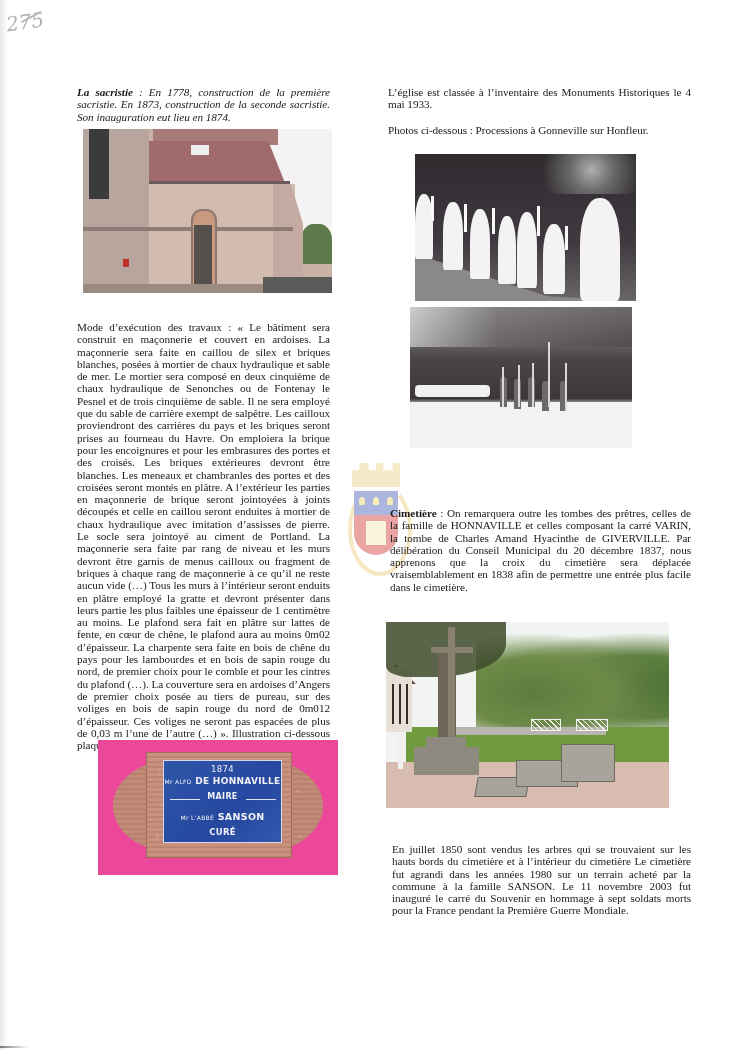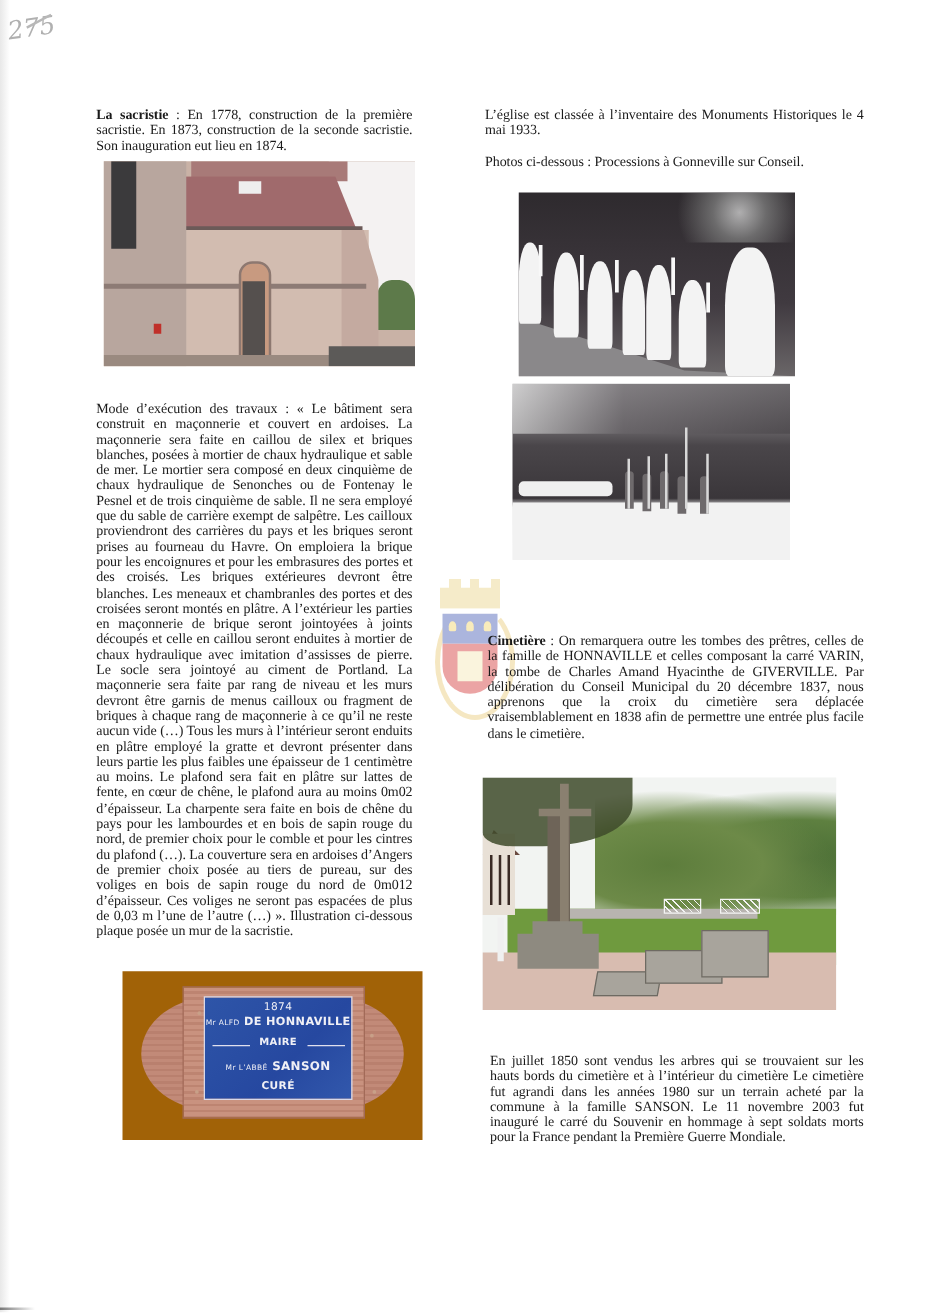--- a/index.html
+++ b/index.html
@@ -105,22 +105,22 @@
   .photo-cemetery .gate { position:absolute; height:10px; top:97px; border:1.5px solid #f4f4f4;
       background: repeating-linear-gradient(45deg, transparent 0 3px, #f4f4f4 3px 4px); }
   .photo-cemetery .cross-v { position:absolute; left:62px; top:5px; width:7px; height:120px; background:#8a8070; }
   .photo-cemetery .cross-h { position:absolute; left:45px; top:25px; width:42px; height:6px; background:#8a8070; }
   .photo-cemetery .gravel { position:absolute; left:0; top:140px; width:283px; height:46px; background:#d8bcb0; }
   .photo-cemetery .base { position:absolute; background:#8e8a80; }
   .photo-cemetery .tomb { position:absolute; background:#a8a49c; border:1px solid #6e6a62; }
 
   
   .photo-plaque {
-    left: 98px; top: 777px; width: 240px; height: 135px; overflow: hidden;
-    background: #a16207;
+    left: 98px; top: 740px; width: 240px; height: 135px; overflow: hidden;
+    background: #ec4899;
   }
   .photo-plaque .board {
     position:absolute; left:15px; top:20px; width:210px; height:92px;
     background: repeating-linear-gradient(#c28a78 0 3px, #b9806e 3px 5px);
     border-radius: 60px / 46px;
   }
   .photo-plaque .board-rect {
     position:absolute; left:48px; top:12px; width:144px; height:104px;
     background: repeating-linear-gradient(#c9927f 0 3px, #bd8471 3px 5px);
     border: 1px solid #a26a58;
@@ -161,21 +161,21 @@
 </style>
 </head>
 <body>
 
 <div class="scan-edge"></div>
 <div class="scan-bottom"></div>
 
 <div class="handwritten">275</div>
 <div class="handwritten-stroke"></div>
 
-<p class="para" style="left:77px; top:86px; width:253px; margin:0;"><b>La sacristie</b><span> : En 1778, construction de la première sacristie. En 1873, construction de la seconde sacristie. Son inauguration eut lieu en 1874.</span></p>
+<p class="para" style="left:77px; top:86px; width:253px; margin:0;font-style:italic;"><b>La sacristie</b><span> : En 1778, construction de la première sacristie. En 1873, construction de la seconde sacristie. Son inauguration eut lieu en 1874.</span></p>
 
 <div class="abs photo-sacristie">
   <div class="sky"></div>
   <div class="trees"></div>
   <div class="roof-top"></div>
   <div class="roof"></div>
   <div class="skylight"></div>
   <div class="eave"></div>
   <div class="wall"></div>
   <div class="buttress"></div>
@@ -204,21 +204,21 @@
     <div class="rule" style="left:6px; width:30px"></div>
     <div class="line l3">MAIRE</div>
     <div class="rule" style="left:82px; width:30px"></div>
     <div class="line l4"><small>Mr L’ABBÉ</small> <span>SANSON</span></div>
     <div class="line l5">CURÉ</div>
   </div>
 </div>
 
 <p class="para" style="left:388px; top:86px; width:303px; margin:0;">L’église est classée à l’inventaire des Monuments Historiques le 4 mai 1933.</p>
 
-<p class="para" style="left:388px; top:124px; width:303px; margin:0; text-align:left;">Photos ci-dessous : Processions à Gonneville sur Conseil.</p>
+<p class="para" style="left:388px; top:124px; width:303px; margin:0; text-align:left;">Photos ci-dessous : Processions à Gonneville sur Honfleur.</p>
 
 <div class="abs photo-proc1">
   <div class="foliage"></div>
   <div class="slope"></div>
   <div class="figure" style="left:0px; top:40px; width:18px; height:65px;"></div>
   <div class="candle" style="left:16px; top:42px; height:25px;"></div>
   <div class="figure" style="left:28px; top:48px; width:20px; height:68px;"></div>
   <div class="candle" style="left:49px; top:50px; height:28px;"></div>
   <div class="figure" style="left:55px; top:55px; width:20px; height:70px;"></div>
   <div class="candle" style="left:77px; top:54px; height:26px;"></div>

